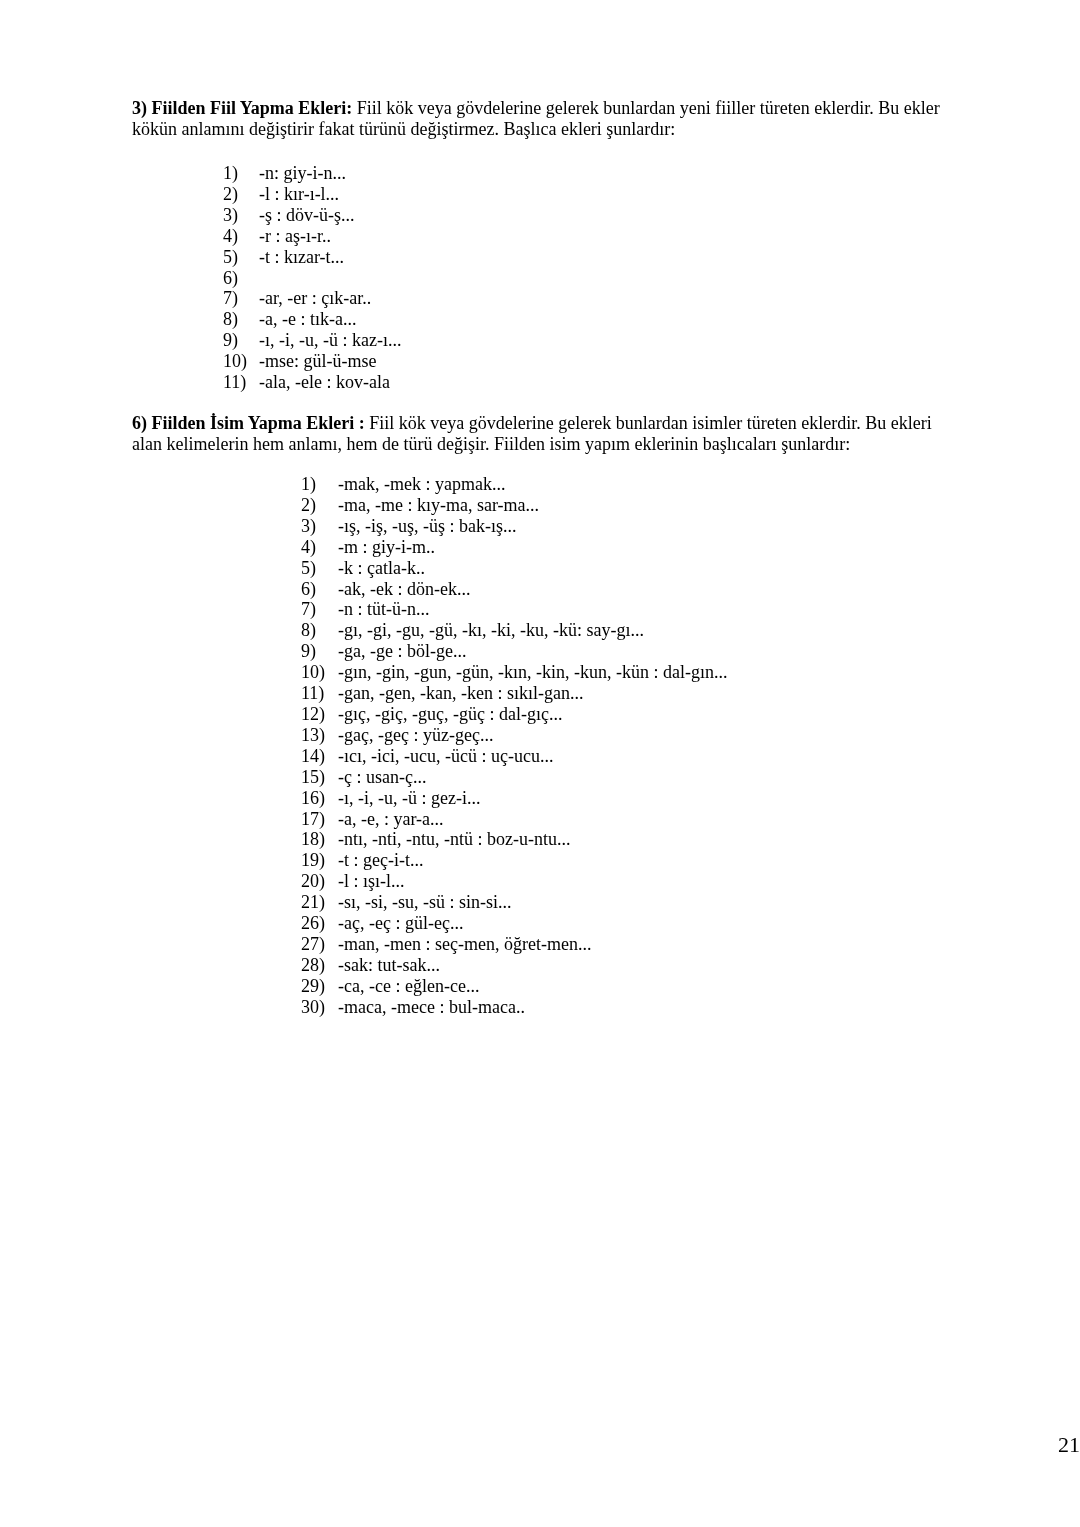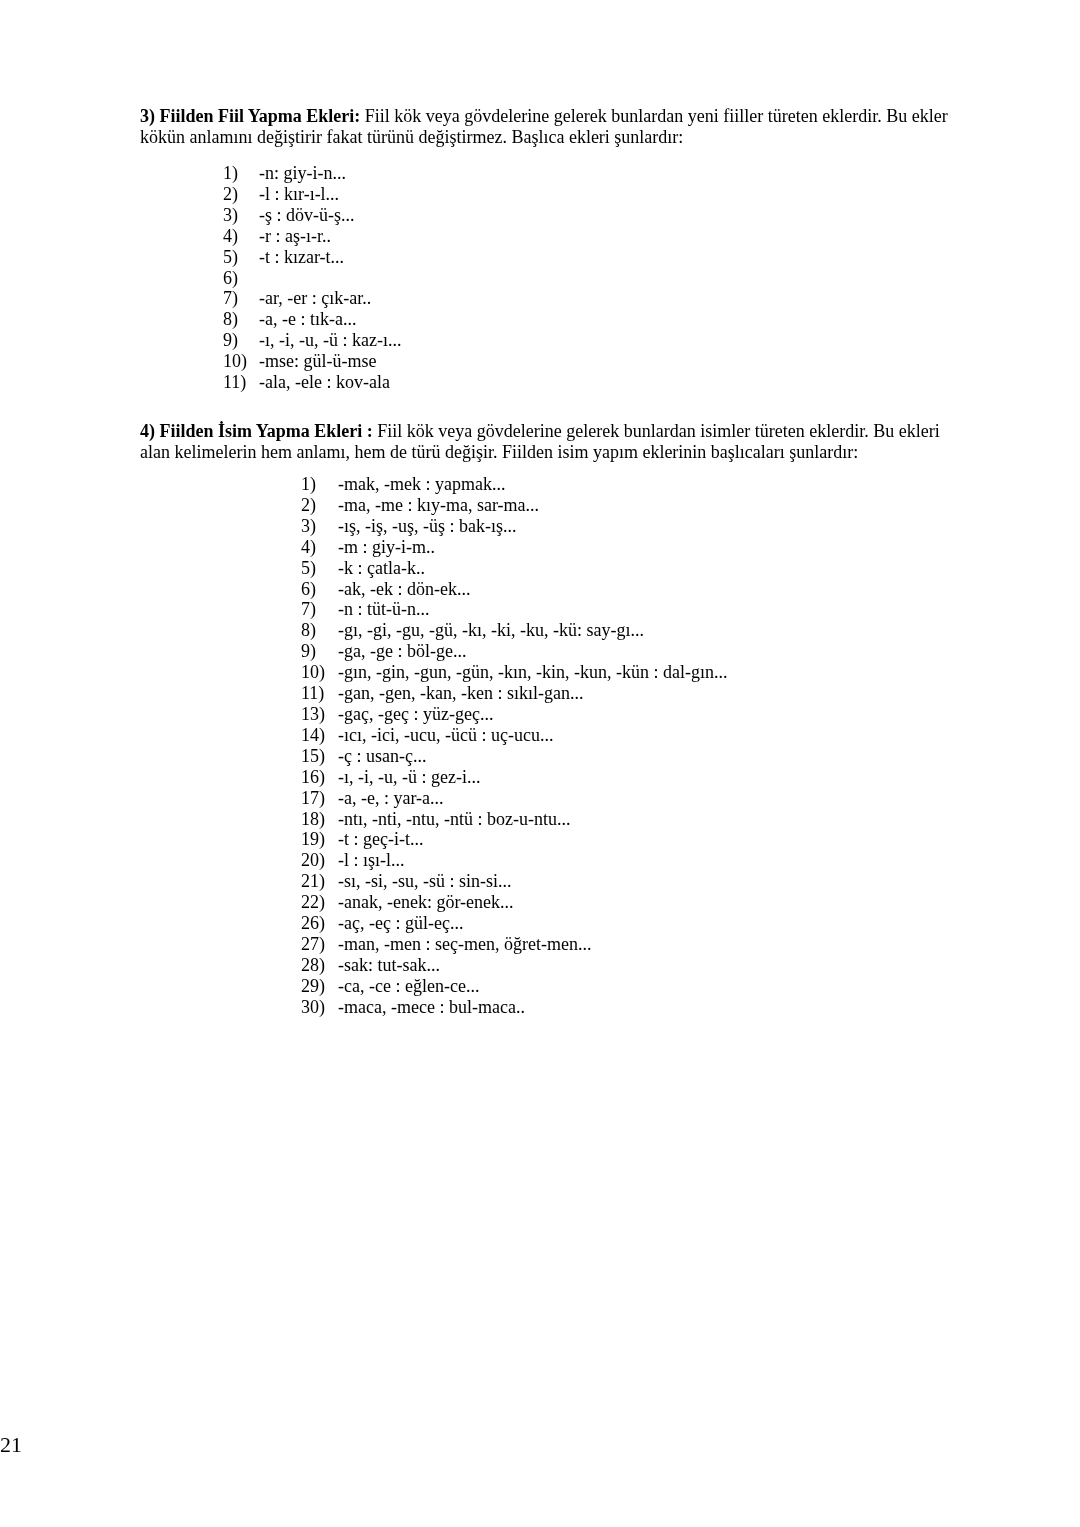--- a/index.html
+++ b/index.html
@@ -15,21 +15,21 @@
     color: #000000;
     font-family: "Liberation Serif", "DejaVu Serif", serif;
     overflow: hidden;
   }
   .heading {
     position: absolute;
     left: 128px;
     width: 834px;
     font-size: 18px;
     line-height: 21.3px;
-    margin: 12px;
+    margin: 4px;
     text-align: left;
     font-family: Liberation Serif, serif;
   }
   .heading .bold {
     font-weight: bold;
   }
   .list {
     position: absolute;
     left: 128px;
     width: 834px;
@@ -46,21 +46,21 @@
   }
   .list1 .row { padding-left: 95px; }
   .list1 .num { width: 36px; }
   .list2 .row { padding-left: 173px; }
   .list2 .num { width: 37px; }
   .page-footer {
     position: absolute;
     left: 0;
     top: 1432px;
     width: 100%;
-    text-align: left;
+    text-align: right;
     font-size: 22px;
     line-height: 26px;
   }
 </style>
 </head>
 <body>
 
 <div class="page">
 
   <p class="heading" style="top:94px"><span class="bold">3) Fiilden Fiil Yapma Ekleri:</span><span> Fiil kök veya gövdelerine gelerek bunlardan yeni fiiller türeten eklerdir. Bu ekler kökün anlamını değiştirir fakat türünü değiştirmez. Başlıca ekleri şunlardır:</span></p>
@@ -115,21 +115,21 @@
         <span class="num">10)</span>
         <span class="txt">-mse: gül-ü-mse</span>
       </div>
 
       <div class="row">
         <span class="num">11)</span>
         <span class="txt">-ala, -ele : kov-ala</span>
       </div>
     </div>
 
-  <p class="heading" style="top:409px"><span class="bold">4) Fiilden İsim Yapma Ekleri :</span><span> Fiil kök veya gövdelerine gelerek bunlardan isimler türeten eklerdir. Bu ekleri alan kelimelerin hem anlamı, hem de türü değişir. Fiilden isim yapım eklerinin başlıcaları şunlardır:</span></p>
+  <p class="heading" style="top:409px"><span class="bold">6) Fiilden İsim Yapma Ekleri :</span><span> Fiil kök veya gövdelerine gelerek bunlardan isimler türeten eklerdir. Bu ekleri alan kelimelerin hem anlamı, hem de türü değişir. Fiilden isim yapım eklerinin başlıcaları şunlardır:</span></p>
 
   <div class="list list2" style="top:474px">
 
       <div class="row">
         <span class="num">1)</span>
         <span class="txt">-mak, -mek : yapmak...</span>
       </div>
 
       <div class="row">
         <span class="num">2)</span>
@@ -174,20 +174,24 @@
       <div class="row">
         <span class="num">10)</span>
         <span class="txt">-gın, -gin, -gun, -gün, -kın, -kin, -kun, -kün : dal-gın...</span>
       </div>
 
       <div class="row">
         <span class="num">11)</span>
         <span class="txt">-gan, -gen, -kan, -ken : sıkıl-gan...</span>
       </div>
 
+      <div class="row">
+        <span class="num">12)</span>
+        <span class="txt">-gıç, -giç, -guç, -güç : dal-gıç...</span>
+      </div>
 
       <div class="row">
         <span class="num">13)</span>
         <span class="txt">-gaç, -geç : yüz-geç...</span>
       </div>
 
       <div class="row">
         <span class="num">14)</span>
         <span class="txt">-ıcı, -ici, -ucu, -ücü : uç-ucu...</span>
       </div>
@@ -220,24 +224,20 @@
       <div class="row">
         <span class="num">20)</span>
         <span class="txt">-l : ışı-l...</span>
       </div>
 
       <div class="row">
         <span class="num">21)</span>
         <span class="txt">-sı, -si, -su, -sü : sin-si...</span>
       </div>
 
-      <div class="row">
-        <span class="num">22)</span>
-        <span class="txt">-anak, -enek: gör-enek...</span>
-      </div>
 
       <div class="row">
         <span class="num">26)</span>
         <span class="txt">-aç, -eç : gül-eç...</span>
       </div>
 
 
 
 
       <div class="row">

